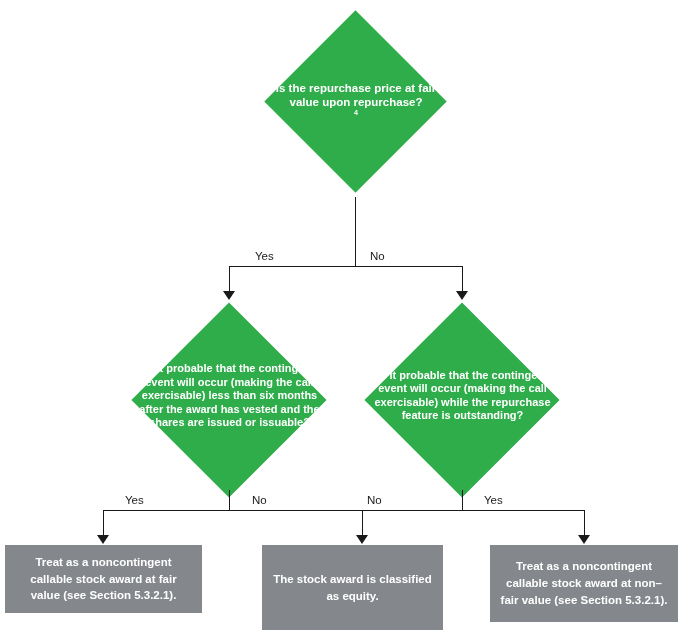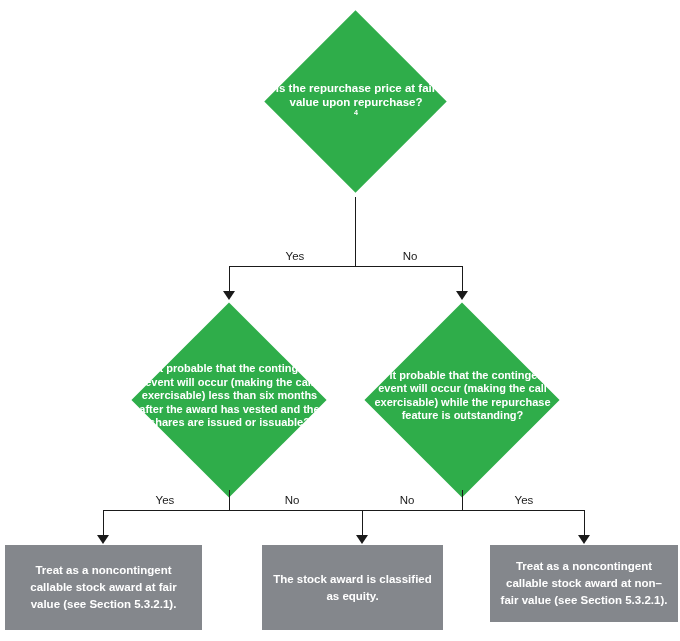--- a/index.html
+++ b/index.html
@@ -77,21 +77,21 @@
     height: 0;
     border-left: 6px solid transparent;
     border-right: 6px solid transparent;
     border-top: 9px solid #1a1a1a;
   }
   
   .edge-label {
     position: absolute;
     font-size: 11.5px;
     color: #1a1a1a;
-    text-align: center;
+    text-align: left;
     white-space: nowrap;
   }
 </style>
 </head>
 <body>
 
 <div id="flowchart-canvas">
 
   <div class="diamond" style="left:291px; top:37px; width:129px; height:129px;"></div>
   <div class="diamond-text-wrap" style="left:263px; top:62px; width:186px; height:80px; font-size:11.5px;">
@@ -133,21 +133,21 @@
   <div class="arrowhead" style="left:356px; top:535px;"></div>
 
   <div class="vline" style="left:584px; top:510px; width:1px; height:27px;"></div>
   <div class="arrowhead" style="left:578px; top:535px;"></div>
 
   <div class="edge-label" style="left:125px; top:494px; width:80px;">Yes</div>
   <div class="edge-label" style="left:252px; top:494px; width:80px;">No</div>
   <div class="edge-label" style="left:367px; top:494px; width:80px;">No</div>
   <div class="edge-label" style="left:484px; top:494px; width:80px;">Yes</div>
 
-  <div class="gray-box" style="left:5px; top:545px; width:197px; height:85px;">
+  <div class="gray-box" style="left:5px; top:545px; width:197px; height:68px;">
     <span>Treat as a noncontingent callable stock award at fair value (see Section 5.3.2.1).</span>
   </div>
 
   <div class="gray-box" style="left:262px; top:545px; width:181px; height:85px;">
     <span>The stock award is classified as equity.</span>
   </div>
 
   <div class="gray-box" style="left:490px; top:545px; width:188px; height:77px;">
     <span>Treat as a noncontingent callable stock award at non–fair value (see Section 5.3.2.1).</span>
   </div>

